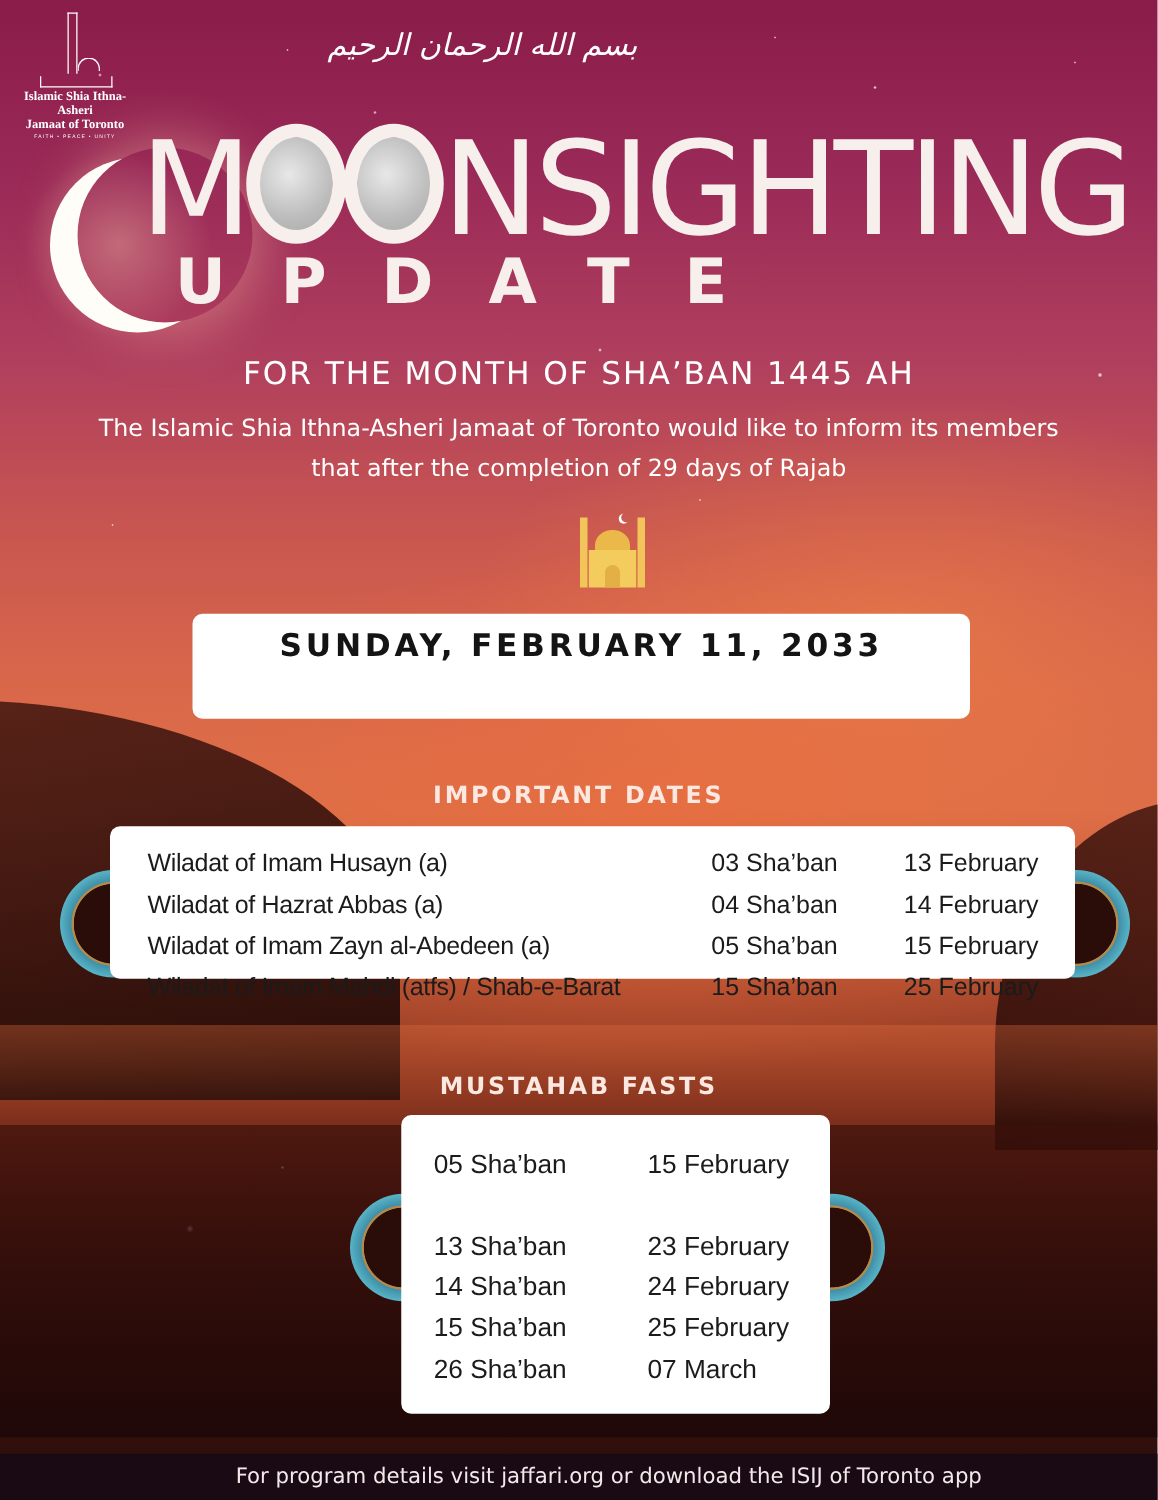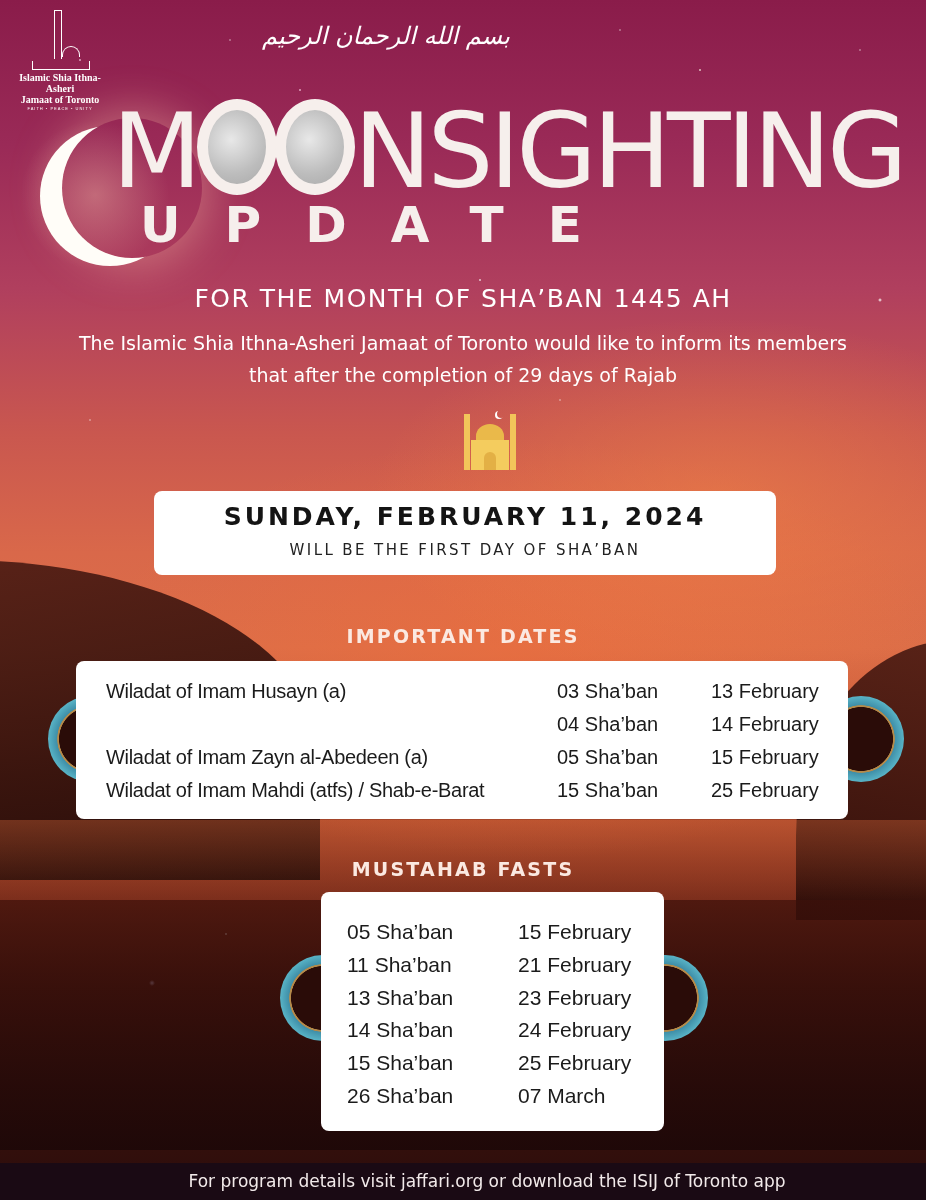--- a/index.html
+++ b/index.html
@@ -80,21 +80,21 @@
   .date-sub{font-family:"DejaVu Sans",sans-serif;font-size:15px;letter-spacing:2.4px;color:#222;margin-top:10px;}
 
   .section-h{position:absolute;left:0;width:926px;text-align:center;color:#fbe9e1;
     font-family:"DejaVu Sans",sans-serif;font-weight:bold;font-size:19px;letter-spacing:2.2px;}
 
   .ornament{position:absolute;width:86px;height:86px;border-radius:50%;
     background:radial-gradient(circle,#2a0c08 52%,#b48a4a 53%,#b48a4a 55%,#3f8fa8 56%,#5bb7c9 72%,#e8f3f6 74%,#e8f3f6 78%,rgba(0,0,0,0) 80%);}
 
   .card{position:absolute;background:#fff;border-radius:8px;color:#1b1b1b;
     font-family:"Liberation Sans",sans-serif;}
-  .imp-card{left:76px;top:661px;width:772px;height:158px;}
+  .imp-card{left:88px;top:661px;width:772px;height:122px;}
   .imp-row{position:absolute;left:30px;height:33px;font-size:20px;line-height:33px;width:730px;}
   .imp-row .c1{position:absolute;left:0;letter-spacing:-.3px;}
   .imp-row .c2{position:absolute;left:451px;}
   .imp-row .c3{position:absolute;left:605px;}
 
   .fast-card{left:321px;top:892px;width:343px;height:239px;}
   .fast-row{position:absolute;left:26px;height:33px;font-size:21px;line-height:33px;width:300px;}
   .fast-row .c1{position:absolute;left:0;}
   .fast-row .c2{position:absolute;left:171px;}
 
@@ -136,34 +136,34 @@
   <div class="mosque">
     <div class="min-l"></div>
       <div class="min-r"></div>
       <div class="dome"></div>
       <div class="body"></div>
       <div class="door"></div>
       <div class="moon"></div>
   </div>
 
   <div class="date-card">
-    <div class="date-main">SUNDAY, FEBRUARY 11, 2024</div>
-    <div class="date-sub">WILL BE THE FIRST DAY OF SHA’BAN</div>
+    <div class="date-main">SUNDAY, FEBRUARY 11, 2033</div>
   </div>
 
   <div class="section-h" style="top:625px">IMPORTANT DATES</div>
   <div class="ornament" style="left:48px;top:696px"></div>
   <div class="ornament" style="left:818px;top:696px"></div>
   <div class="card imp-card">
     <div class="imp-row" style="top:14px">
       <span class="c1">Wiladat of Imam Husayn (a)</span>
       <span class="c2">03 Sha’ban</span>
       <span class="c3">13 February</span>
     </div>
     <div class="imp-row" style="top:47px">
+      <span class="c1">Wiladat of Hazrat Abbas (a)</span>
       <span class="c2">04 Sha’ban</span>
       <span class="c3">14 February</span>
     </div>
     <div class="imp-row" style="top:80px">
       <span class="c1">Wiladat of Imam Zayn al-Abedeen (a)</span>
       <span class="c2">05 Sha’ban</span>
       <span class="c3">15 February</span>
     </div>
     <div class="imp-row" style="top:113px">
       <span class="c1">Wiladat of Imam Mahdi (atfs) / Shab-e-Barat</span>
@@ -173,24 +173,20 @@
   </div>
 
   <div class="section-h" style="top:858px">MUSTAHAB FASTS</div>
   <div class="ornament" style="left:280px;top:955px"></div>
   <div class="ornament" style="left:622px;top:955px"></div>
   <div class="card fast-card">
     <div class="fast-row" style="top:23px">
       <span class="c1">05 Sha’ban</span>
       <span class="c2">15 February</span>
     </div>
-    <div class="fast-row" style="top:56px">
-      <span class="c1">11 Sha’ban</span>
-      <span class="c2">21 February</span>
-    </div>
     <div class="fast-row" style="top:89px">
       <span class="c1">13 Sha’ban</span>
       <span class="c2">23 February</span>
     </div>
     <div class="fast-row" style="top:121px">
       <span class="c1">14 Sha’ban</span>
       <span class="c2">24 February</span>
     </div>
     <div class="fast-row" style="top:154px">
       <span class="c1">15 Sha’ban</span>

